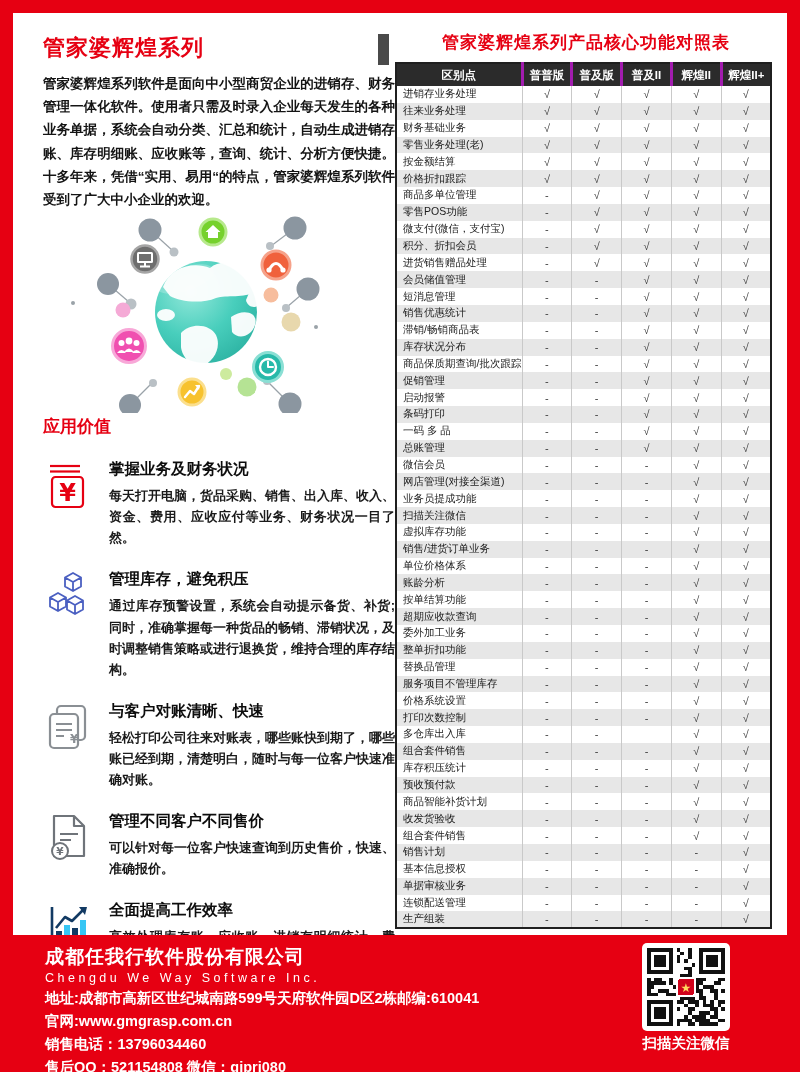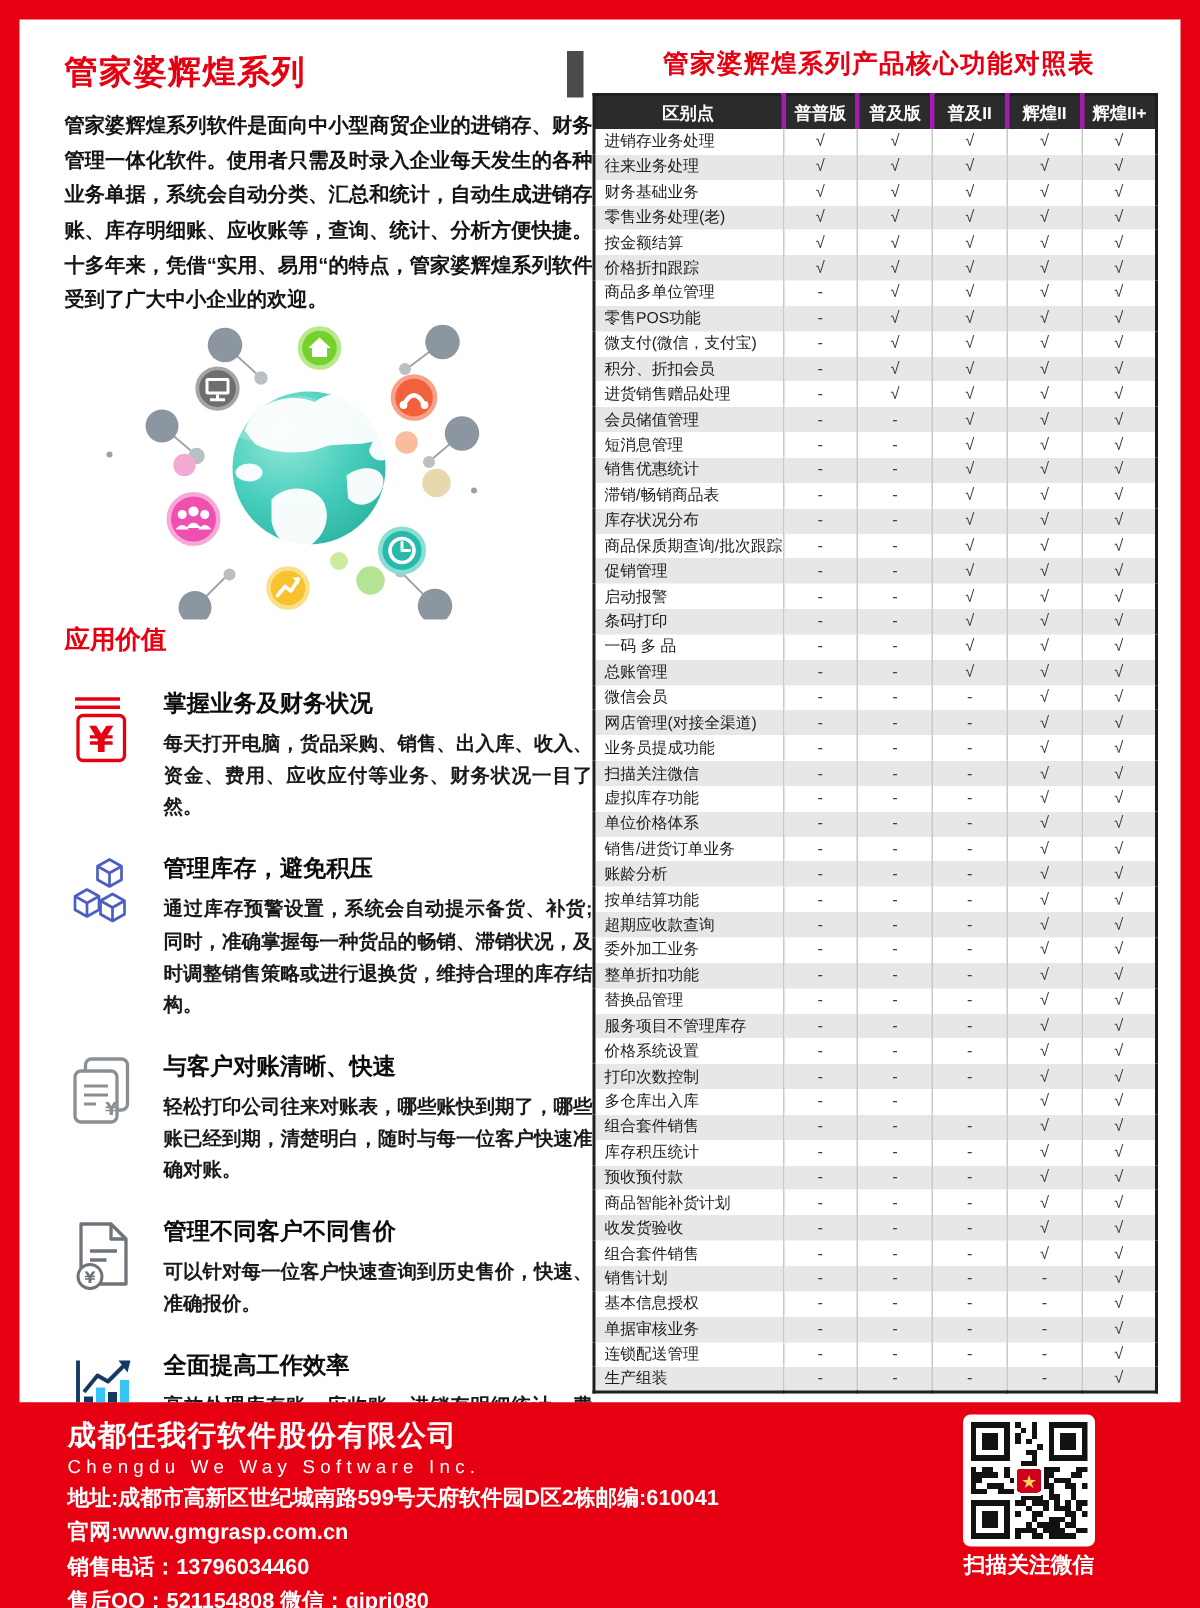--- a/index.html
+++ b/index.html
@@ -464,29 +464,29 @@
             </tr>
             <tr>
               <td>虚拟库存功能</td>
               <td class="c-mark">-</td>
               <td class="c-mark">-</td>
               <td class="c-mark">-</td>
               <td class="c-mark">√</td>
               <td class="c-mark">√</td>
             </tr>
             <tr>
+              <td>销售/进货订单业务</td>
+              <td class="c-mark">-</td>
+              <td class="c-mark">-</td>
+              <td class="c-mark">-</td>
+              <td class="c-mark">√</td>
+              <td class="c-mark">√</td>
+            </tr>
+            <tr>
               <td>单位价格体系</td>
-              <td class="c-mark">-</td>
-              <td class="c-mark">-</td>
-              <td class="c-mark">-</td>
-              <td class="c-mark">√</td>
-              <td class="c-mark">√</td>
-            </tr>
-            <tr>
-              <td>销售/进货订单业务</td>
               <td class="c-mark">-</td>
               <td class="c-mark">-</td>
               <td class="c-mark">-</td>
               <td class="c-mark">√</td>
               <td class="c-mark">√</td>
             </tr>
             <tr>
               <td>账龄分析</td>
               <td class="c-mark">-</td>
               <td class="c-mark">-</td>

